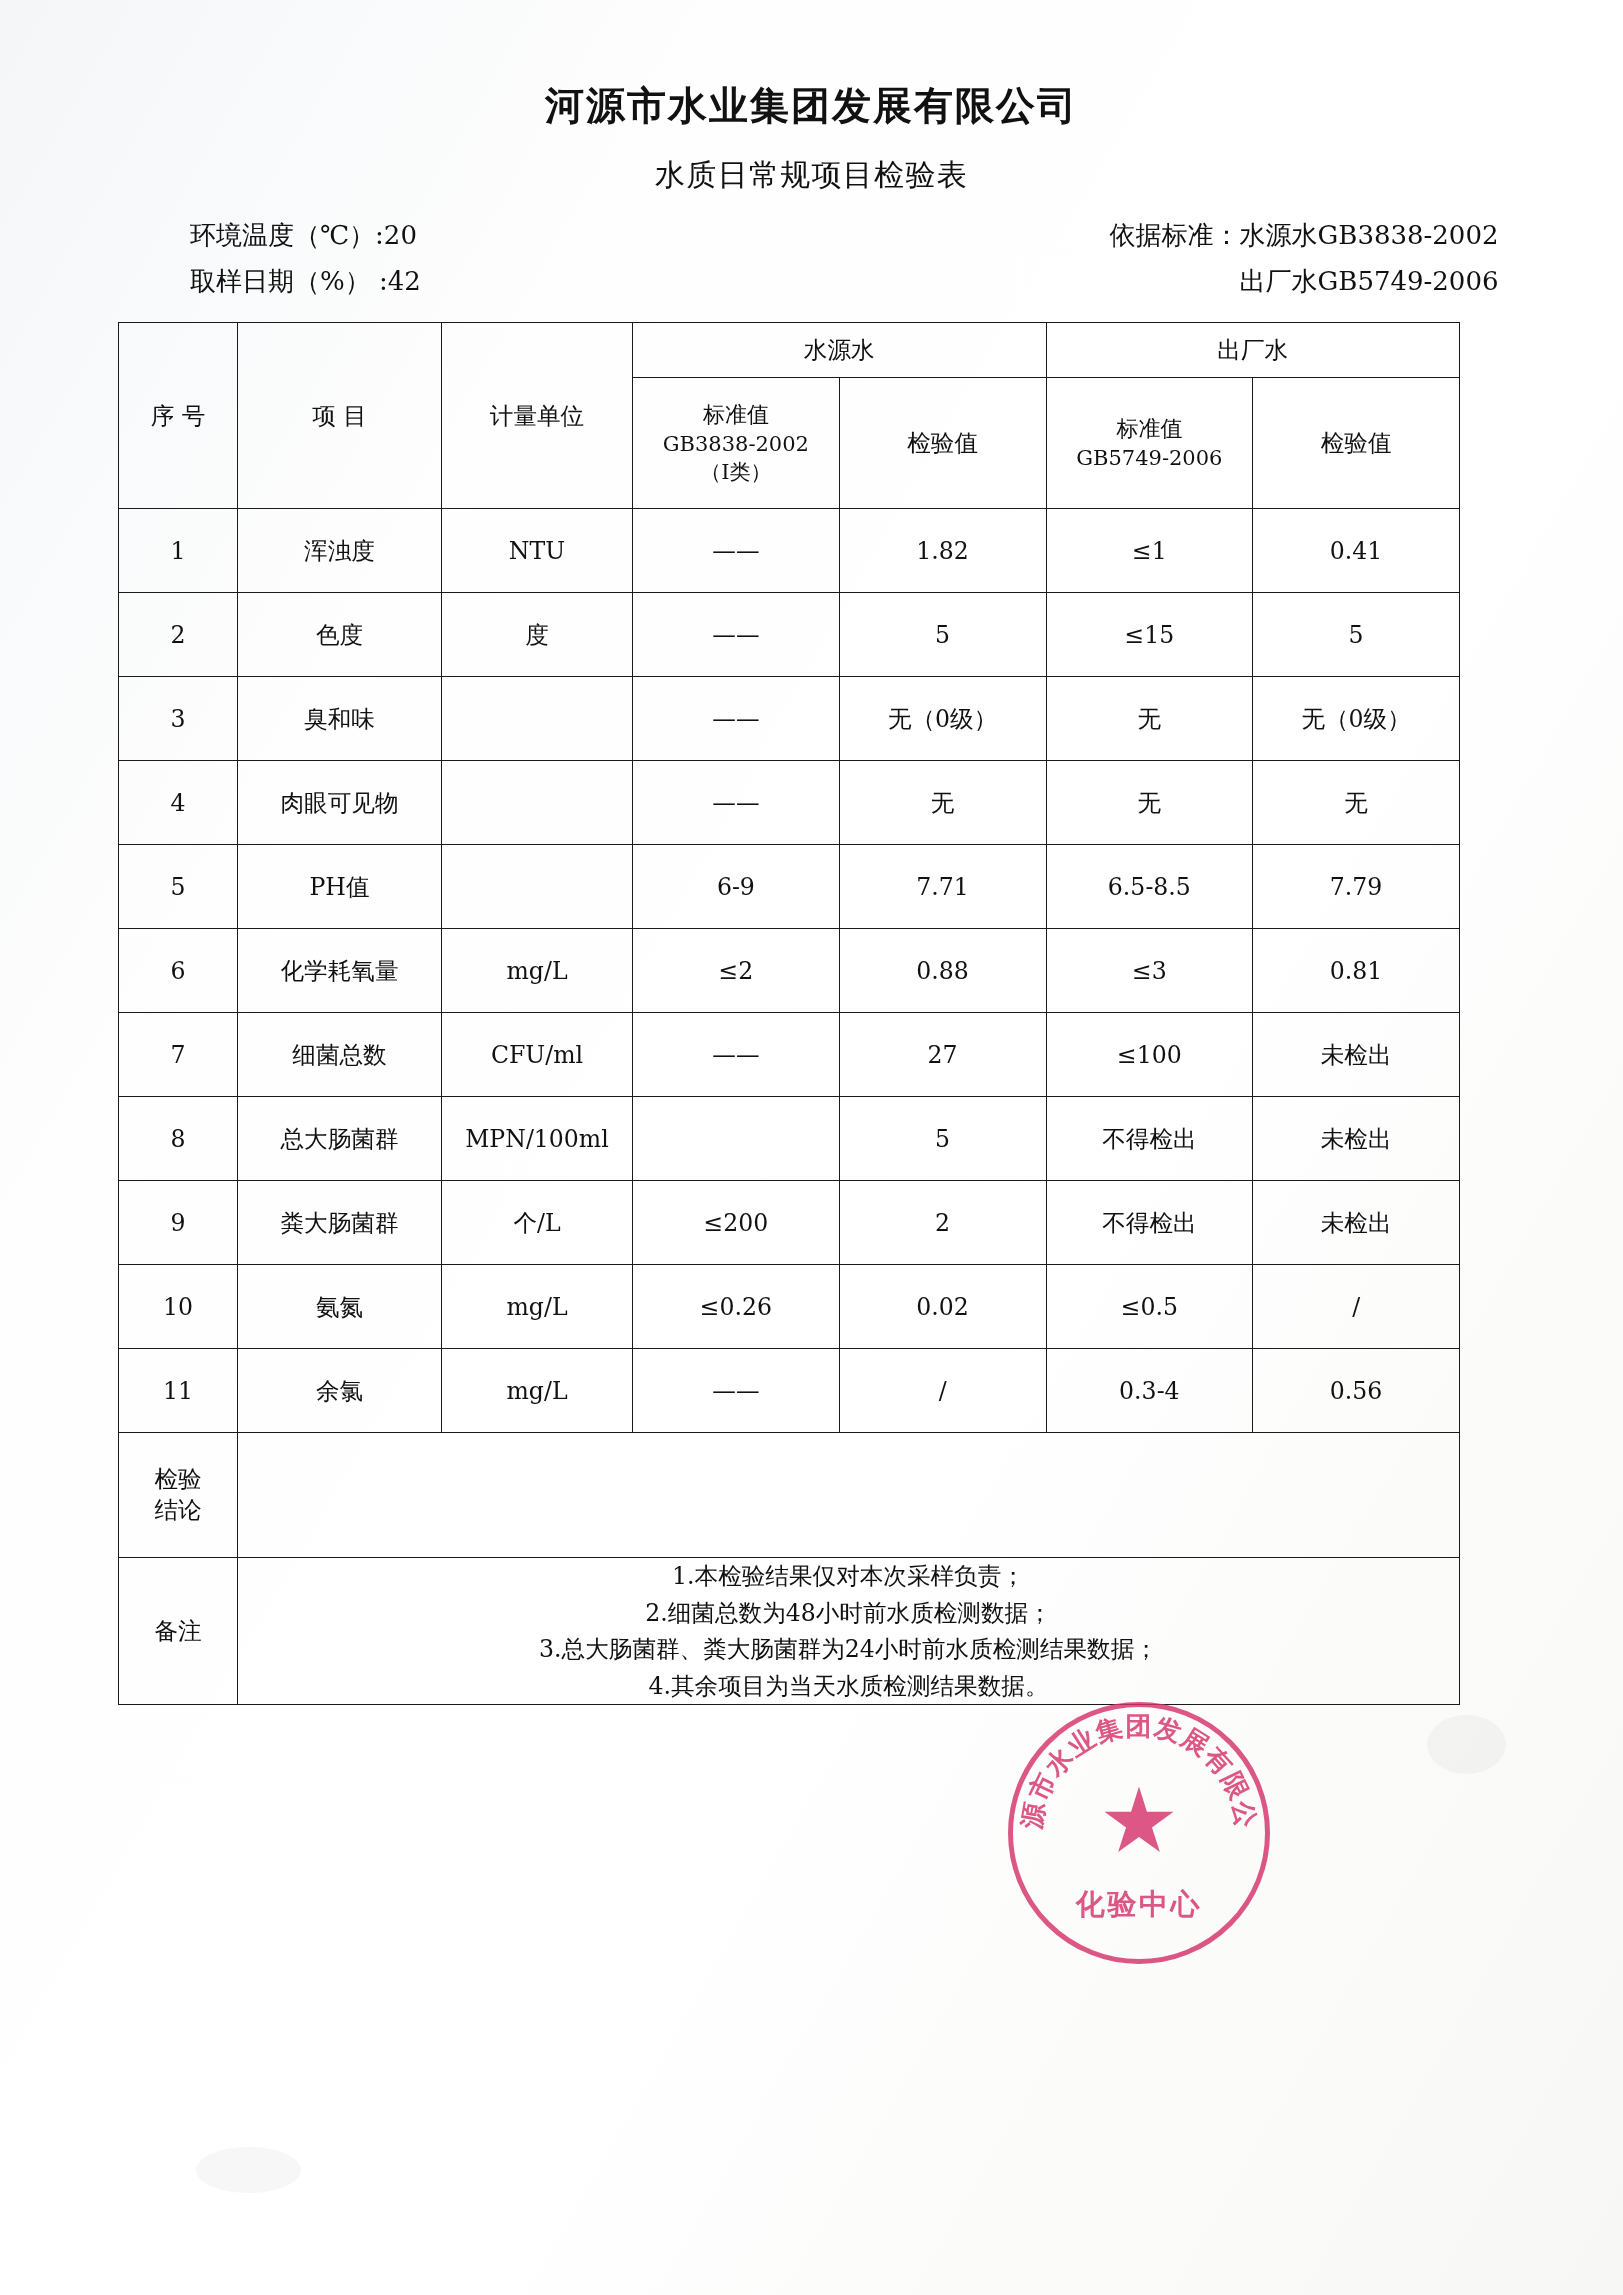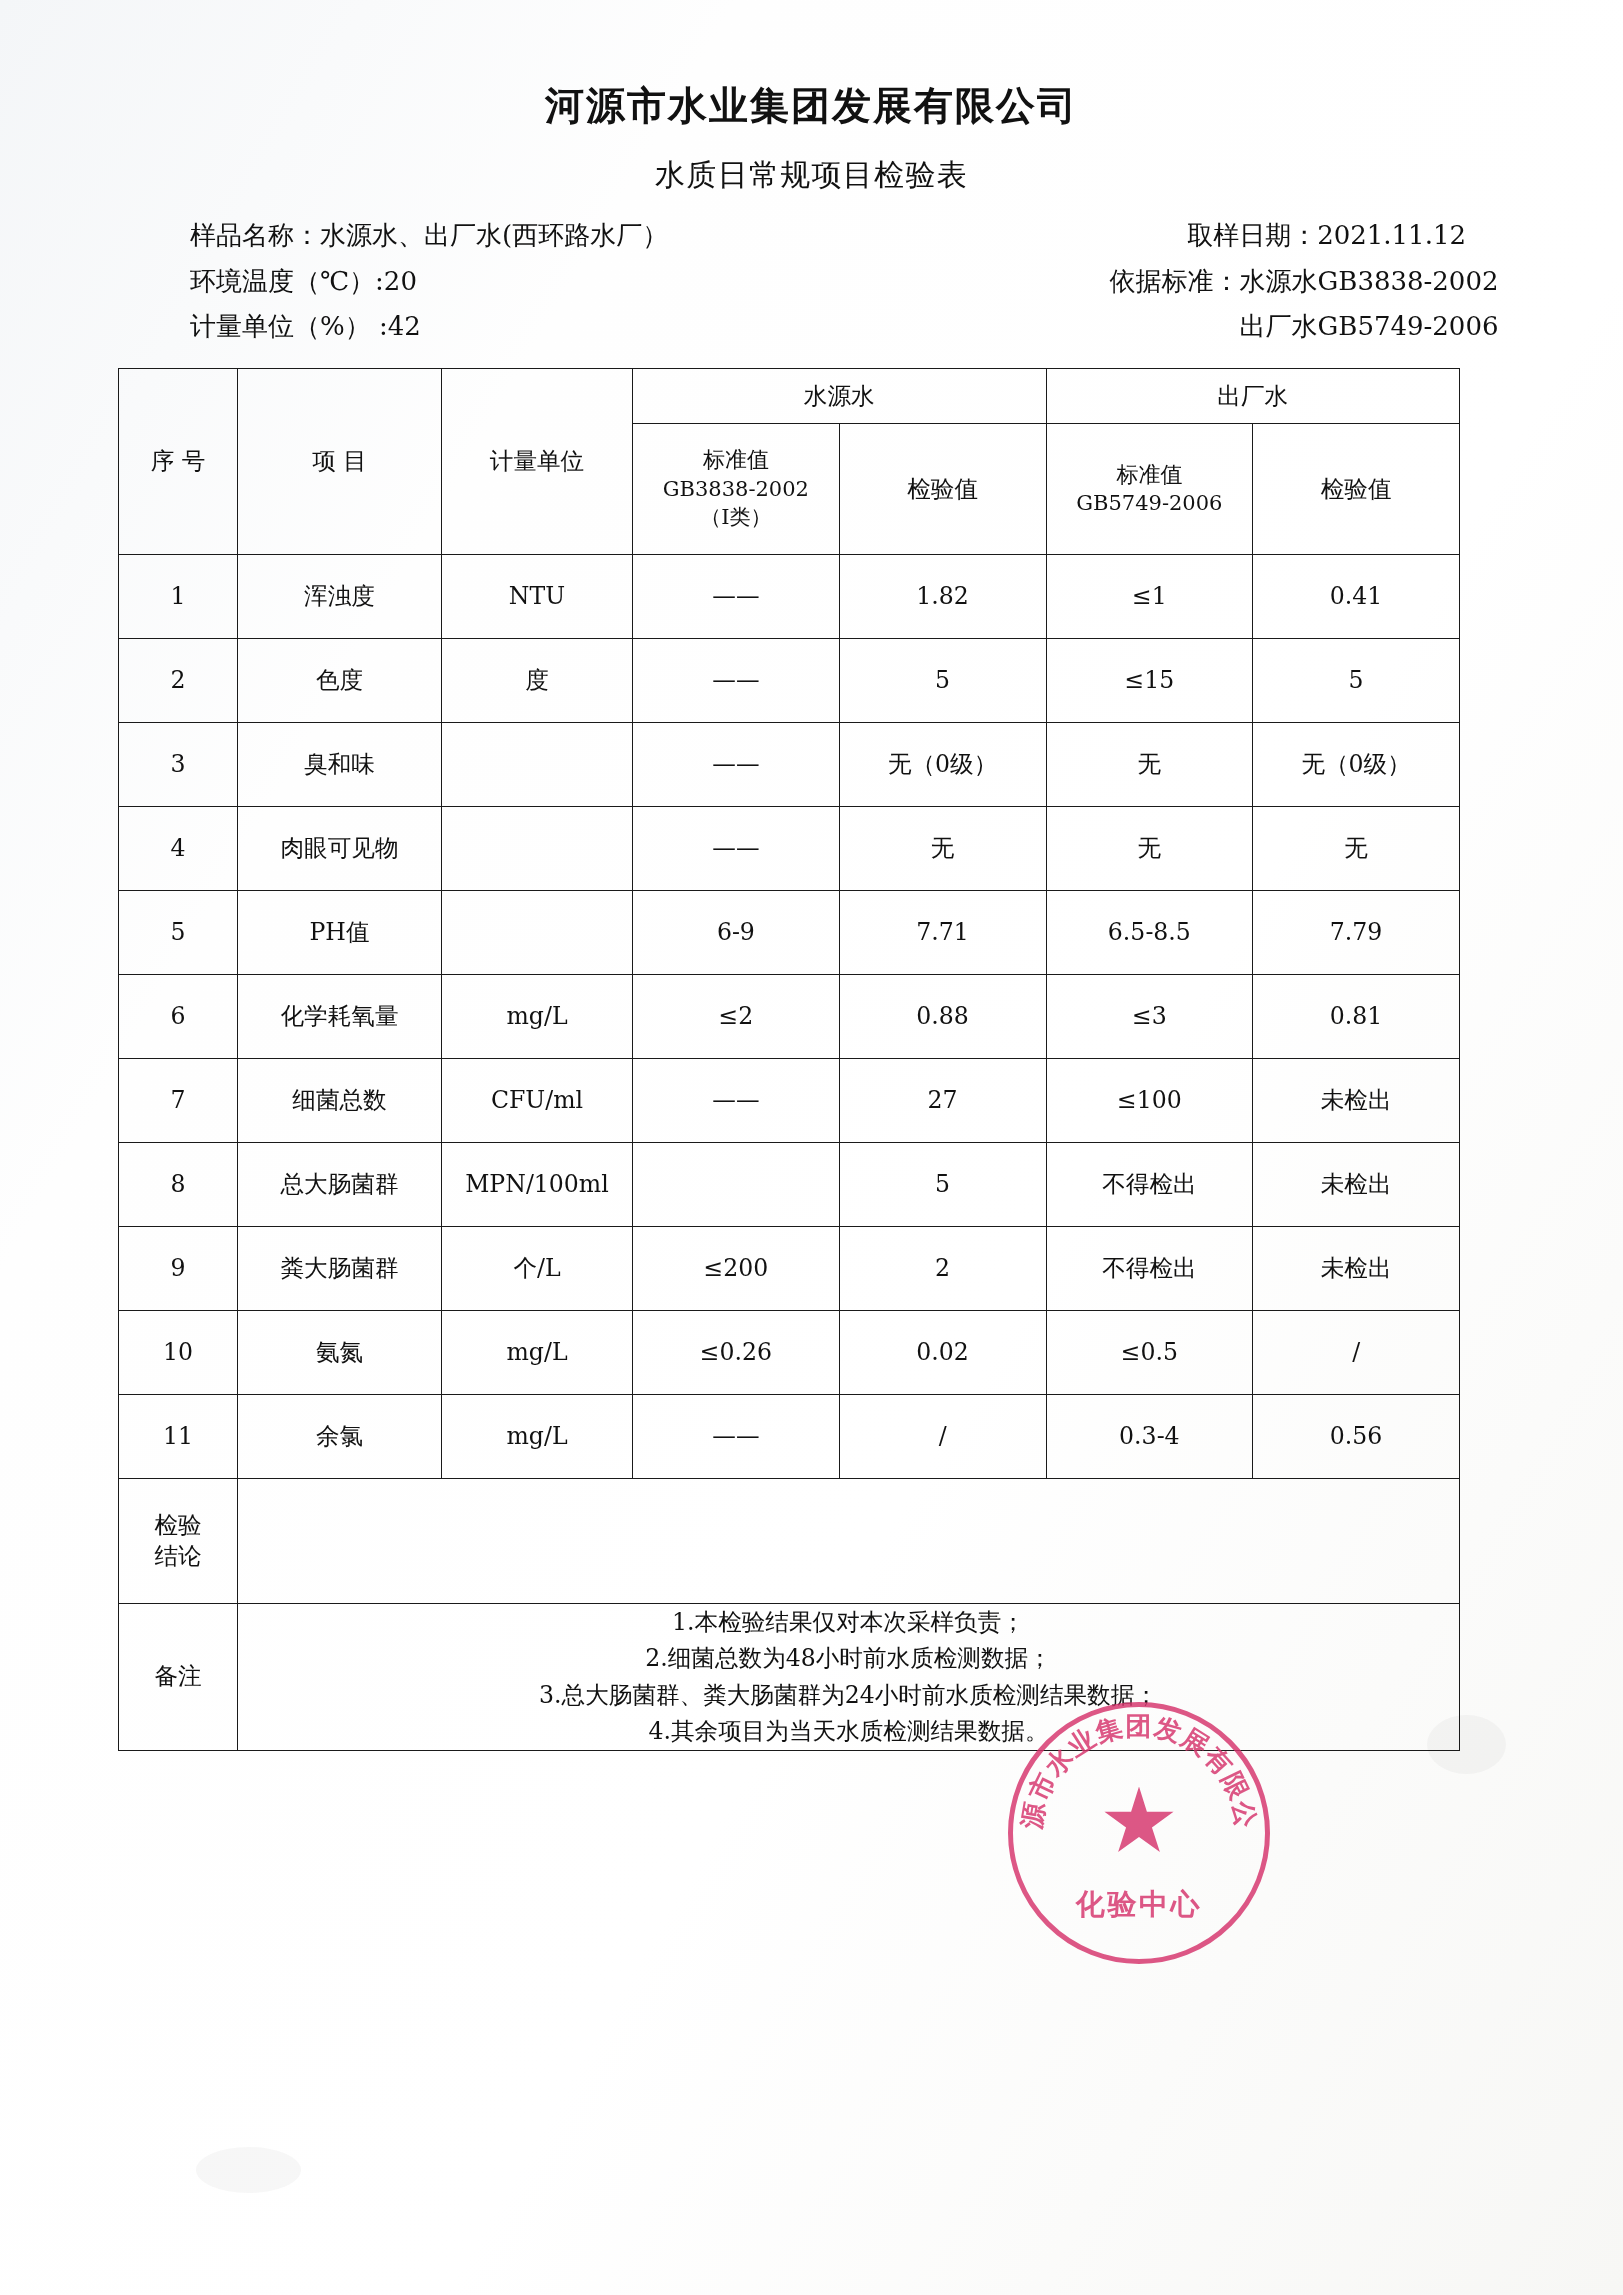--- a/index.html
+++ b/index.html
@@ -207,29 +207,25 @@
   <div class="smudge" style="left:1427px; top:1715px; width:79px; height:59px;"></div>
   <div class="smudge" style="left:196px; top:2147px; width:105px; height:46px;"></div>
 
   <div class="content">
 
     <div class="doc-title">河源市水业集团发展有限公司</div>
     <div class="doc-subtitle">水质日常规项目检验表</div>
 
     <div class="meta">
       <div class="meta-row">
-        <span class="meta-left">样品名称：水源水、出厂水(西环路水厂）</span>
-        <span class="meta-right">取样日期：2021.11.12</span>
-      </div>
-      <div class="meta-row">
         <span class="meta-left">环境温度（℃）:20</span>
         <span class="meta-right-2">依据标准：水源水GB3838-2002</span>
       </div>
       <div class="meta-row">
-        <span class="meta-left">计量单位（%） :42</span>
+        <span class="meta-left">取样日期（%） :42</span>
         <span class="meta-right-2">出厂水GB5749-2006</span>
       </div>
     </div>
 
     <table class="main">
       <thead>
         <tr class="h-group">
           <td class="col-no" rowspan="2">序  号</td>
           <td class="col-item" rowspan="2">项   目</td>
           <td class="col-unit" rowspan="2">计量单位</td>

